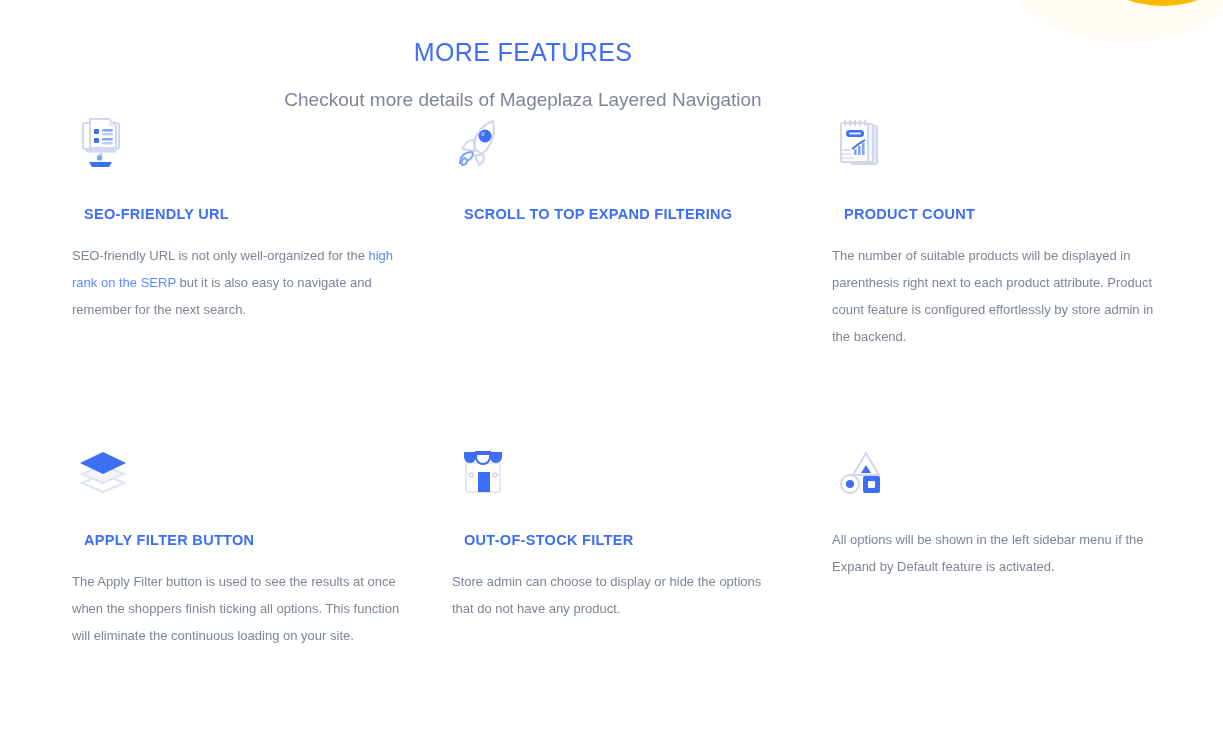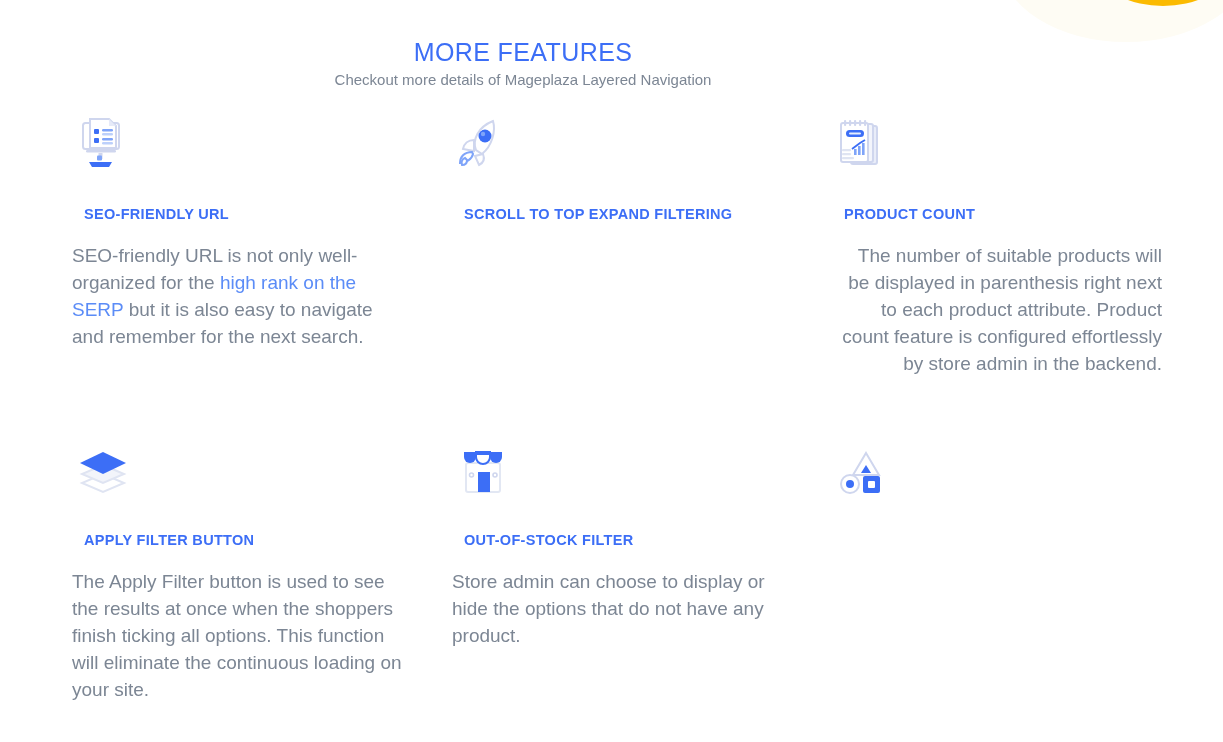--- a/index.html
+++ b/index.html
@@ -54,23 +54,23 @@
   }
   #section-title {
     color: #3c6ef6;
     font-size: 25px;
     letter-spacing: 0.4px;
     font-weight: 400;
     margin: 0;
   }
   #section-subtitle {
     color: #7c8694;
-    font-size: 15px;
+    font-size: 19px;
     font-weight: 400;
-    margin: 4px 0 0 0;
+    margin: 22px 0 0 0;
   }
 
   
   #feature-grid {
     position: absolute;
     top: 118px;
     left: 72px;
     width: 1104px;
     display: grid;
     grid-template-columns: 380px 380px 344px;
@@ -88,26 +88,26 @@
   }
   .feature-title {
     color: #3c6ef6;
     font-size: 14.5px;
     font-weight: bold;
     letter-spacing: 0.3px;
     margin: 26px 0 0 12px;
   }
   .feature-desc {
     color: #7c8694;
-    font-size: 19px;
+    font-size: 13px;
     line-height: 27px;
     margin: 20px 0 0 0;
     max-width: 330px;
   }
-  .col-3 .feature-desc { max-width: 330px; text-align: right; }
+  .col-3 .feature-desc { max-width: 330px; }
   .feature-link {
     color: #5b8cf7;
     text-decoration: none;
   }
 </style>
 </head>
 <body>
 
 <div id="deco-layer">
   <div class="deco-halo"></div>
@@ -223,15 +223,16 @@
     <span class="feature-icon">
       <svg width="62" height="52" viewBox="0 0 62 52">
         <path d="M34 9 L47 31 L21 31 Z" fill="#ffffff" stroke="#cfd6ee" stroke-width="2"></path>
         <path d="M34 21 L39 29 L29 29 Z" fill="#3c6ef6"></path>
         <circle cx="18" cy="40" r="9" fill="#ffffff" stroke="#cfd6ee" stroke-width="2"></circle>
         <circle cx="18" cy="40" r="4" fill="#3c6ef6"></circle>
         <rect x="31" y="32" width="17" height="17" rx="2" fill="#3c6ef6"></rect>
         <rect x="36" y="37" width="7" height="7" rx="1" fill="#ffffff"></rect>
       </svg>
     </span>
+    <p class="feature-desc">All options will be shown in the left sidebar menu if the Expand by Default feature is activated.</p>
   </div>
 
 </div>
 
 </body></html>

